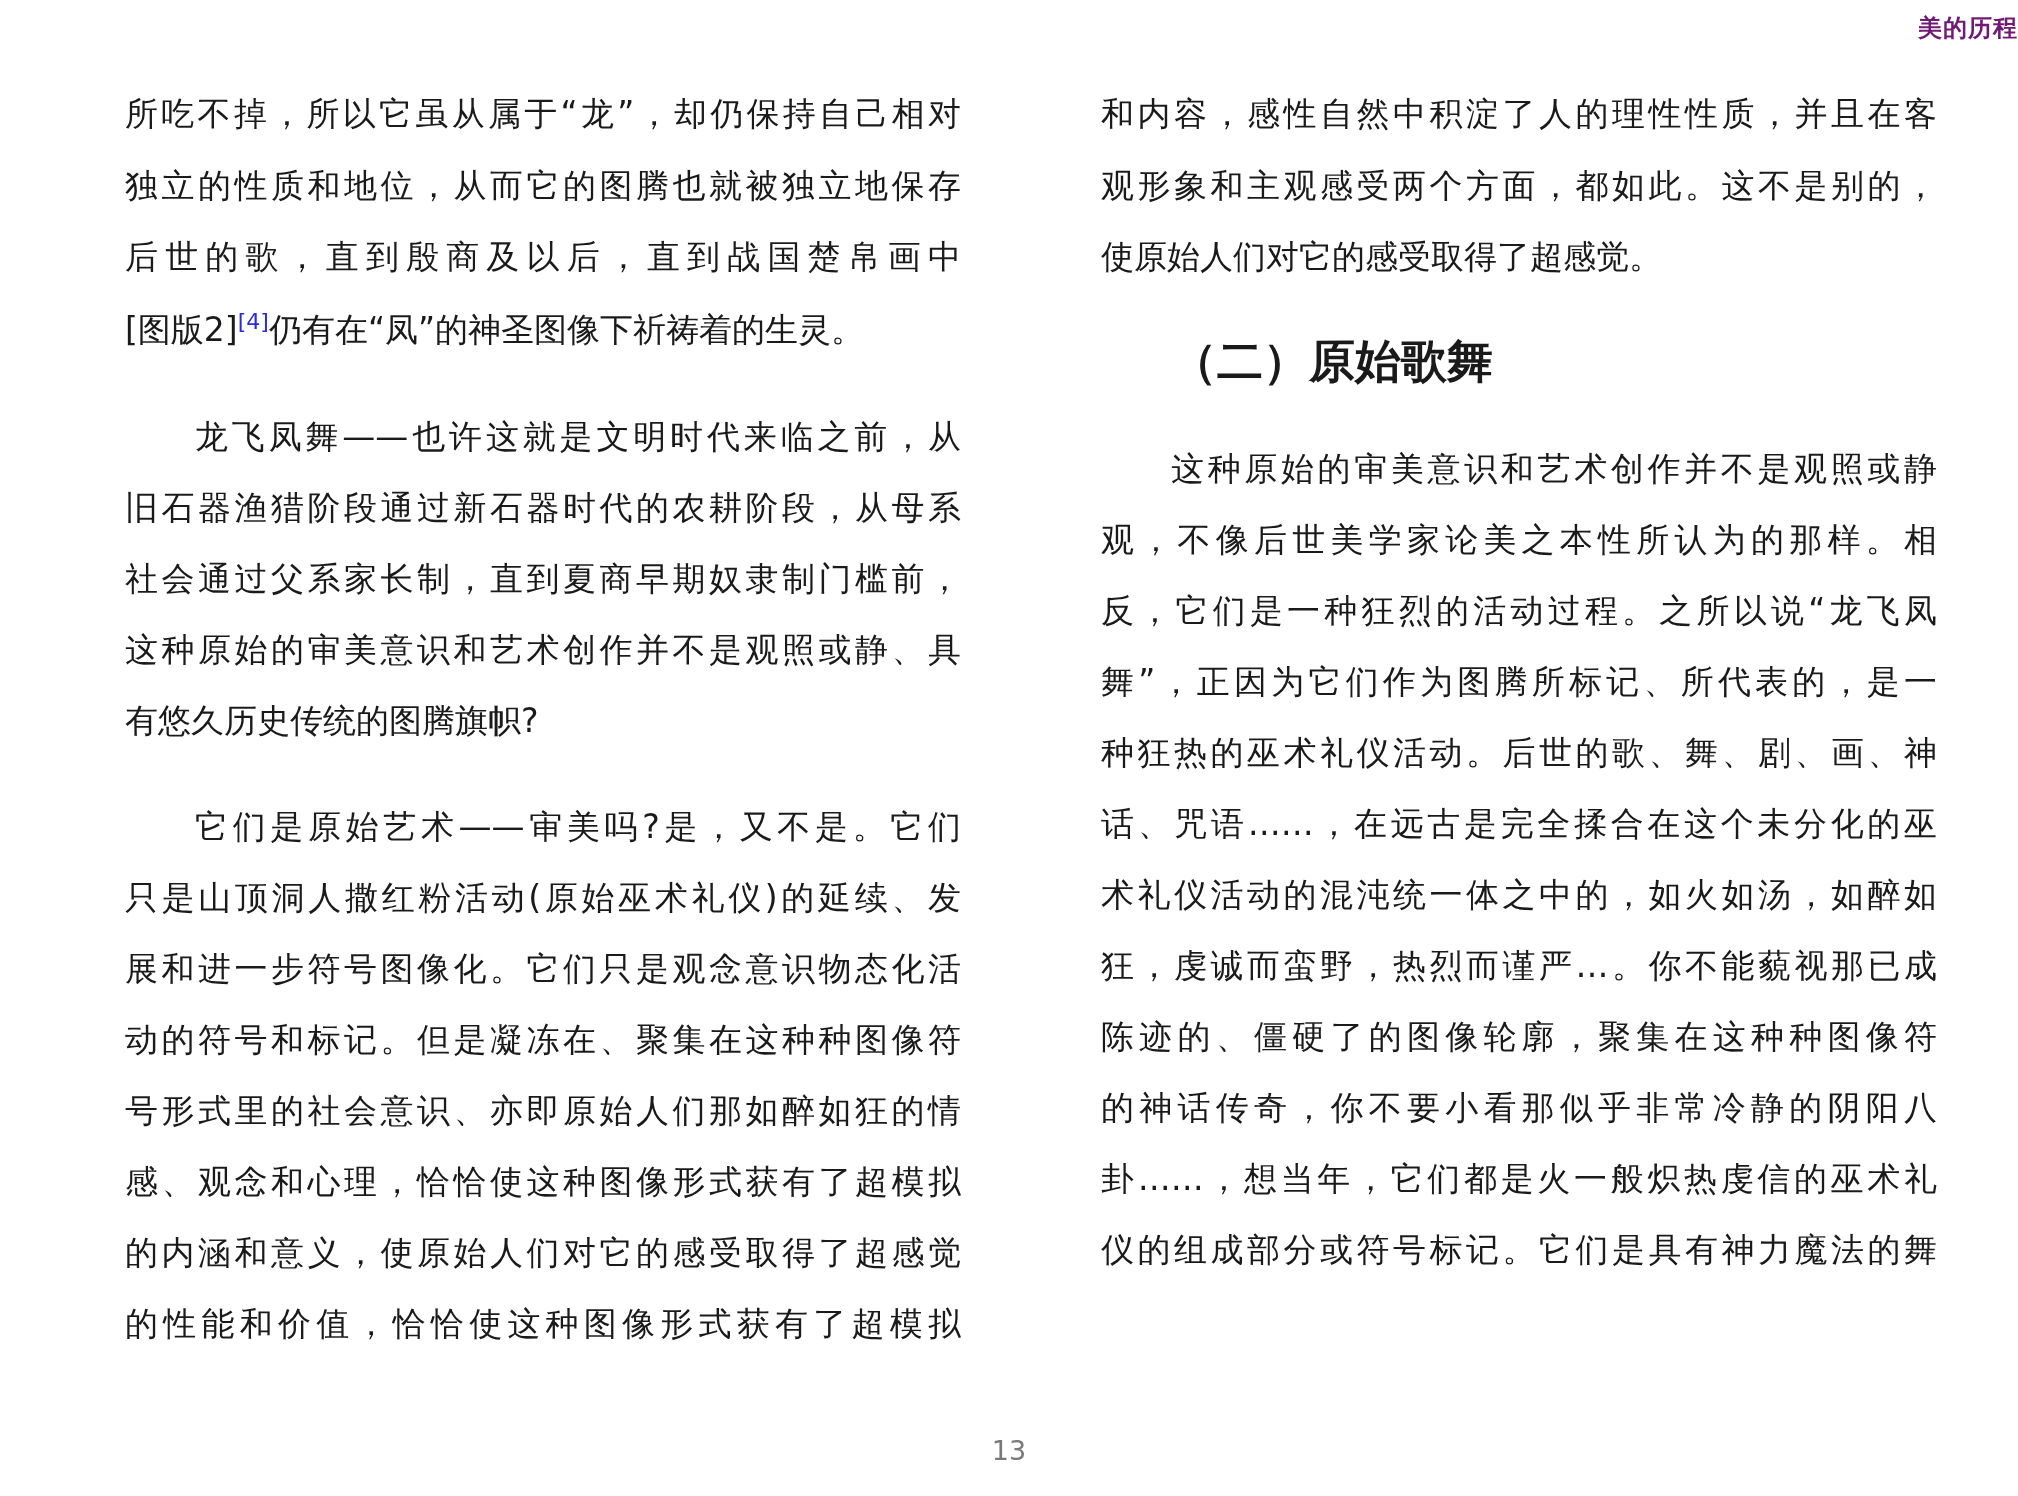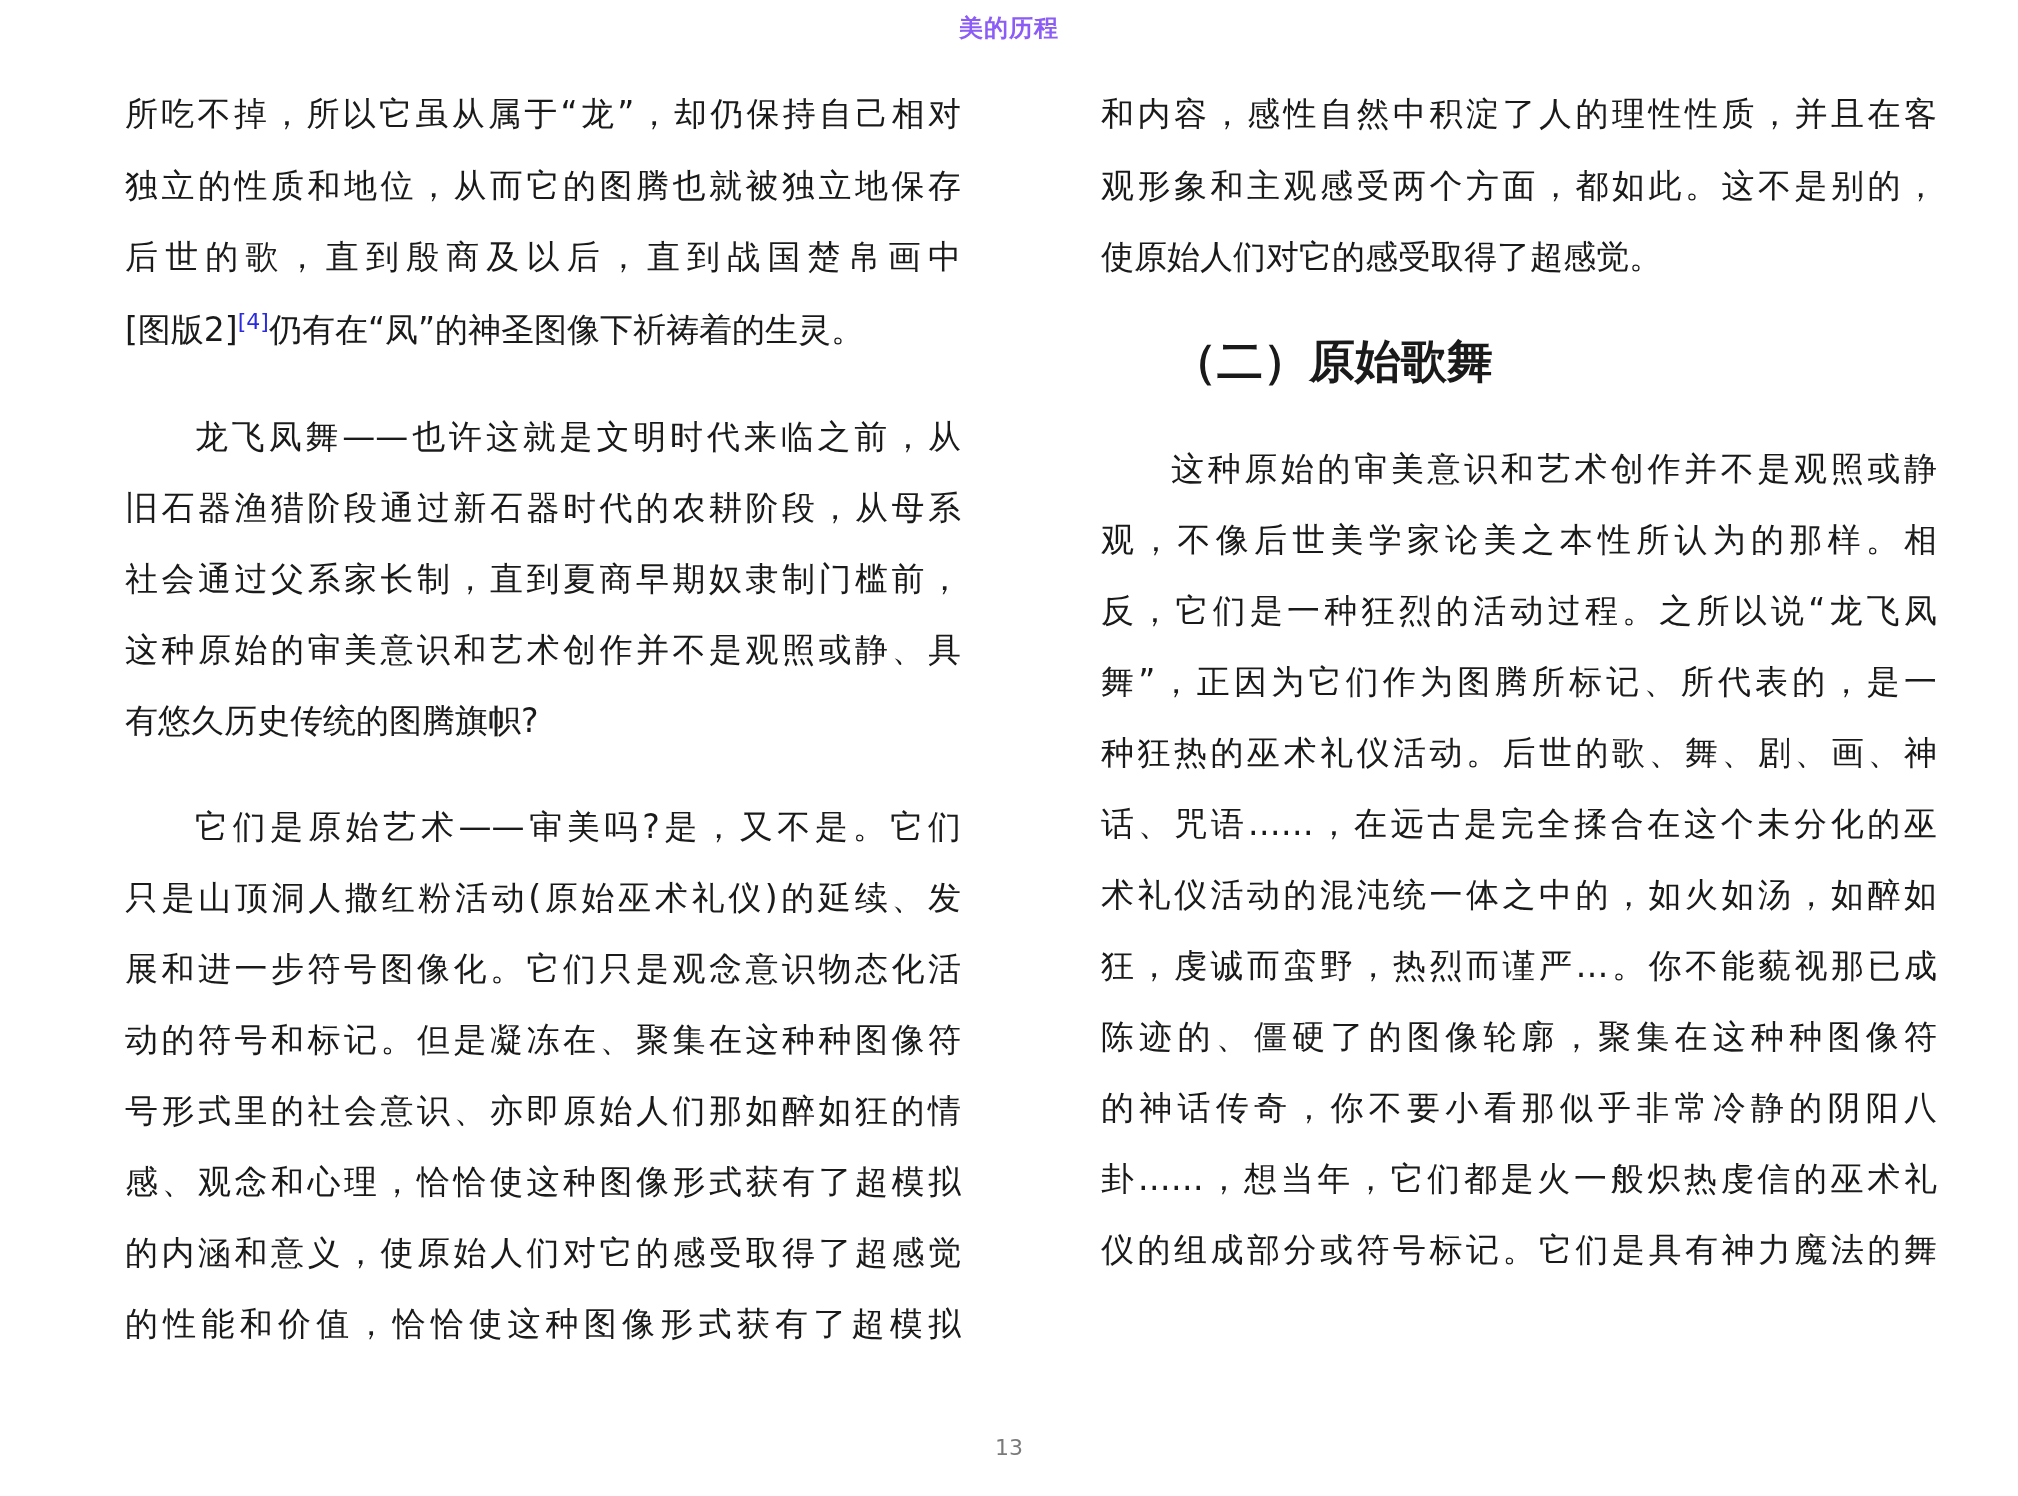--- a/index.html
+++ b/index.html
@@ -1,31 +1,31 @@
 <!DOCTYPE html>
 <html><head>
 <meta charset="utf-8">
 <style>
   html, body { margin:0; padding:0; background:#ffffff; }
   body { width:2018px; height:1496px; position:relative; overflow:hidden;
          font-family:"DejaVu Sans", "Liberation Sans", sans-serif; color:#1a1a1a; }
-  .header-title { position:absolute; top:12px; left:0; width:2018px; text-align:center;
-         font-size:24px; font-weight:bold; color:#8b5cf6; letter-spacing:1px; }
+  .header-title { position:absolute; top:12px; left:0; width:2018px; text-align:right;
+         font-size:24px; font-weight:bold; color:#701a75; letter-spacing:1px; }
   .column { position:absolute; top:0; width:836px; }
   .col-left { left:109px; }
   .col-right { left:1085px; }
   .line { position:absolute; left:16px; width:836px; height:72px; line-height:72px;
           font-size:33px; white-space:nowrap; text-align:justify; text-align-last:justify; }
   .line.last { text-align-last:left; }
   .line.indent { padding-left:70px; width:766px; }
   .footnote-ref { color:#2a2ae0; font-size:22px; vertical-align:super; line-height:0; }
   .section-heading { position:absolute; left:86px; font-size:46px; font-weight:bold;
           height:72px; line-height:72px; white-space:nowrap; }
   .page-number { position:absolute; top:1435px; left:0; width:2018px; text-align:center;
-          font-size:22px; color:#7a7a7a; }
+          font-size:27px; color:#7a7a7a; }
 </style>
 </head>
 <body>
 
 <div class="header-title">美的历程</div>
 
 <div class="column col-left">
   <div class="line" style="top:78px">所吃不掉，所以它虽从属于“龙”，却仍保持自己相对</div>
   <div class="line" style="top:150px">独立的性质和地位，从而它的图腾也就被独立地保存</div>
   <div class="line" style="top:221px">后世的歌，直到殷商及以后，直到战国楚帛画中</div>

